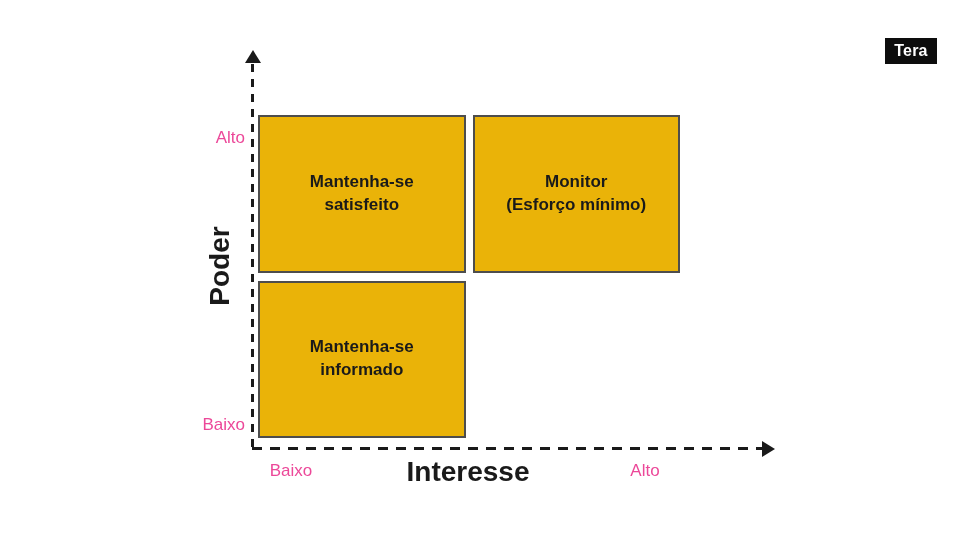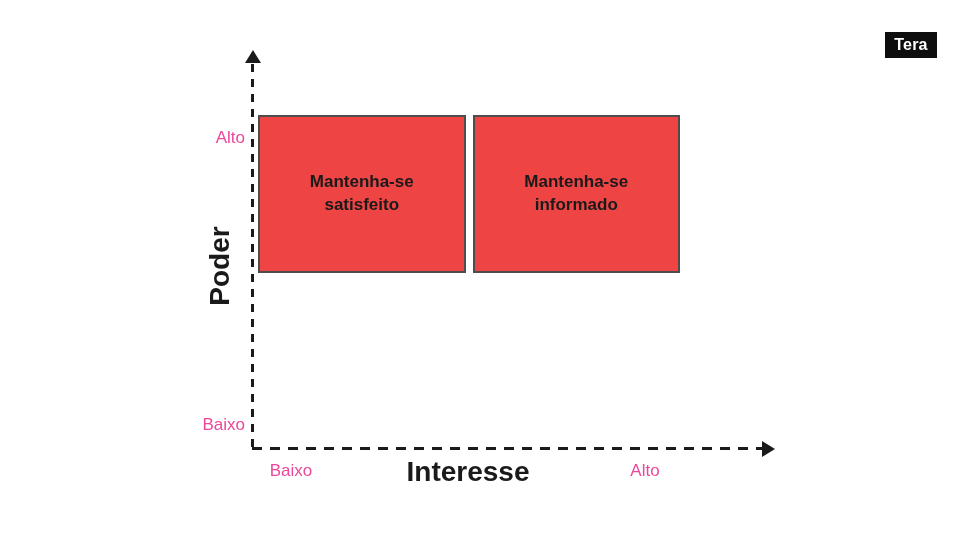--- a/index.html
+++ b/index.html
@@ -9,21 +9,21 @@
     height: 540px;
     background: #ffffff;
     overflow: hidden;
     font-family: "Liberation Sans", "DejaVu Sans", sans-serif;
     color: #1a1a1a;
   }
 
   
   .logo {
     position: absolute;
-    left: 885px; top: 32px;
+    left: 885px; top: 38px;
     width: 52px; height: 26px;
     background: #0d0d0d;
     color: #ffffff;
     display: flex; align-items: center; justify-content: center;
     font-weight: bold; font-size: 16px;
     letter-spacing: 0.2px;
   }
 
   
   .y-axis-line {
@@ -85,21 +85,21 @@
     position: absolute;
     left: 258px; top: 115px;
     width: 422px; height: 323px;
     display: grid;
     grid-template-columns: 1fr 1fr;
     grid-template-rows: 1fr 1fr;
     column-gap: 7px;
     row-gap: 8px;
   }
   .quadrant {
-    background: #ef4444;
+    background: #eab308;
     border: 2px solid #4d4d4d;
     display: flex; align-items: center; justify-content: center;
     text-align: center;
   }
   .quadrant .q-label {
     font-weight: bold;
     font-size: 17px;
     line-height: 1.35;
     white-space: pre-line;
     color: #1a1a1a;
@@ -122,20 +122,24 @@
   <div class="y-label">Poder</div>
   <div class="tick tick-y-alto">Alto</div>
   <div class="tick tick-y-baixo">Baixo</div>
 
   <div class="grid">
     <div class="quadrant">
       <span class="q-label">Mantenha-se
 satisfeito</span>
     </div>
     <div class="quadrant">
+      <span class="q-label">Monitor
+(Esforço mínimo)</span>
+    </div>
+    <div class="quadrant">
       <span class="q-label">Mantenha-se
 informado</span>
     </div>
   </div>
 
   <div class="tick tick-x-baixo">Baixo</div>
   <div class="x-label">Interesse</div>
   <div class="tick tick-x-alto">Alto</div>
 
 </div>

